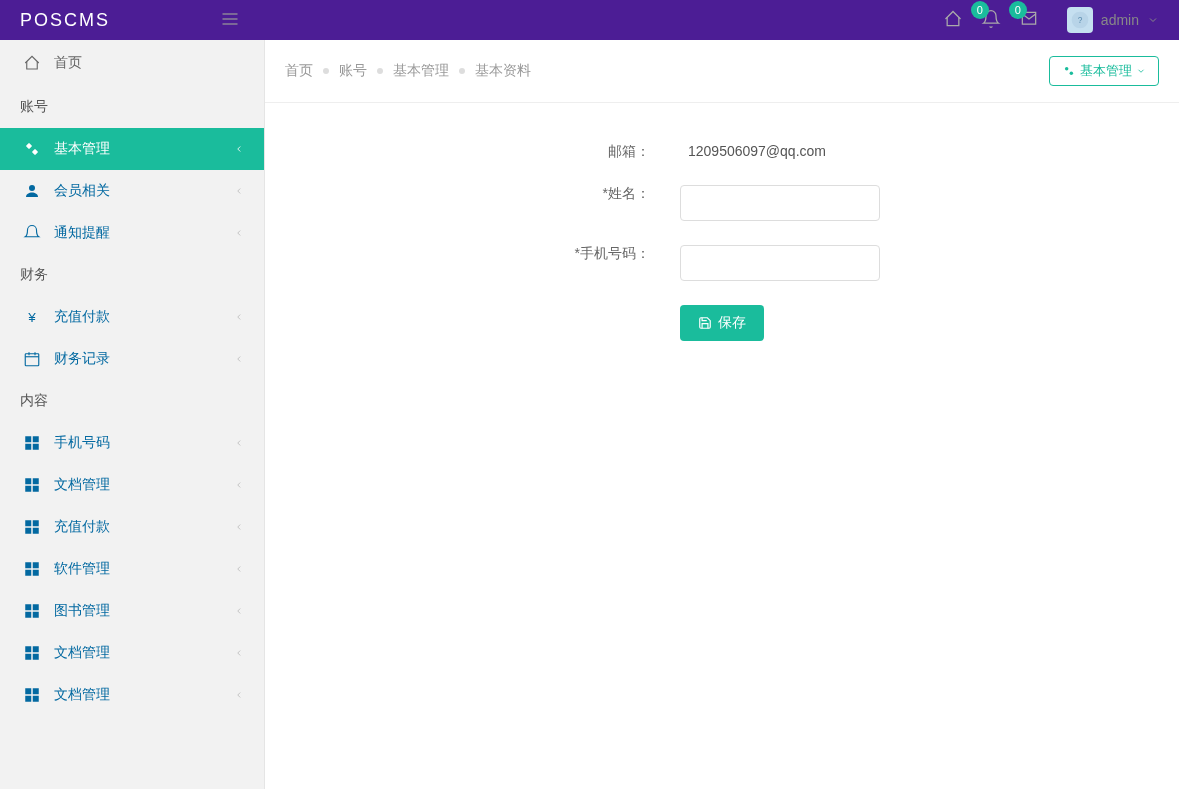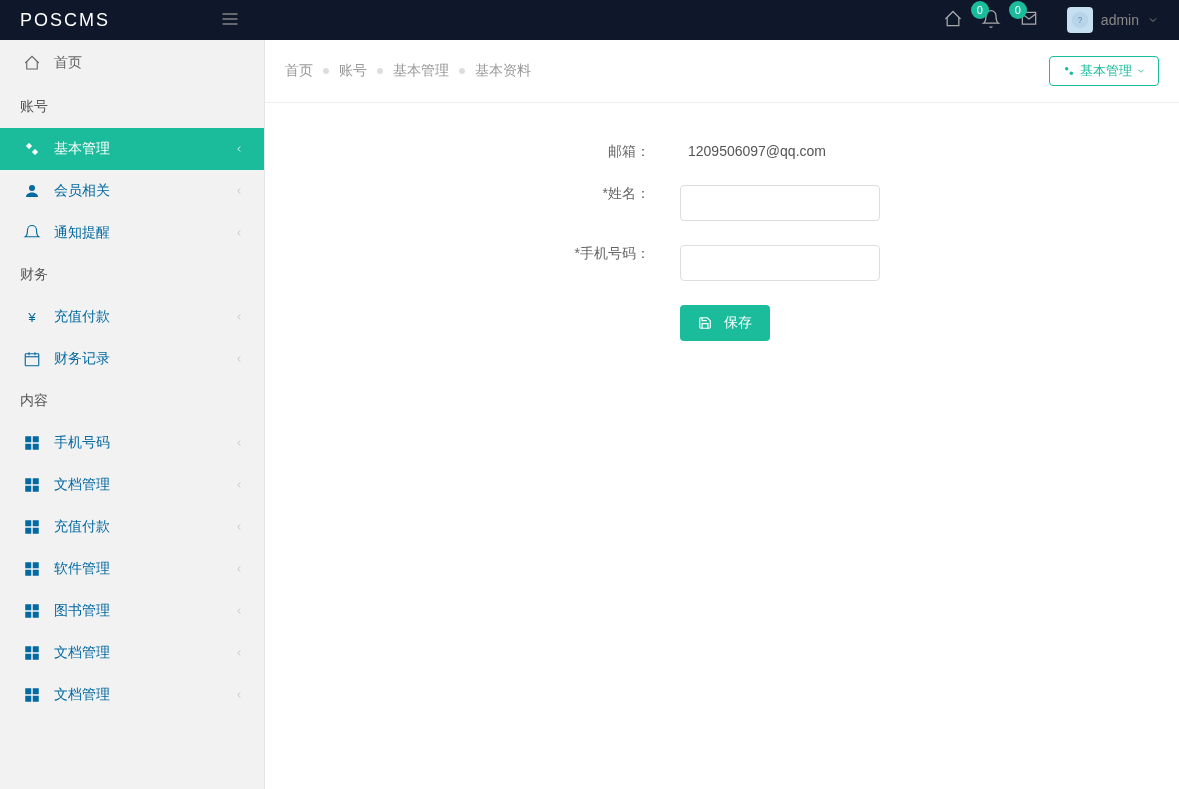--- a/index.html
+++ b/index.html
@@ -1,19 +1,19 @@
 <!DOCTYPE html>
 <html><head>
   <meta charset="utf-8">
   <style>
     * { box-sizing: border-box; margin: 0; padding: 0; }
     body { font-family: -apple-system, BlinkMacSystemFont, "Segoe UI", Arial, sans-serif; font-size: 14px; color: #555; background: #fff; }
     
     
-    .header { height: 40px; background: #0f172a; display: flex; align-items: center; padding: 0 20px; }
+    .header { height: 40px; background: #4c1d95; display: flex; align-items: center; padding: 0 20px; }
     .logo { color: #fff; font-size: 18px; letter-spacing: 2px; width: 200px; font-weight: 300; }
     .menu-toggle { color: #999; cursor: pointer; }
     .header-spacer { flex: 1; }
     .header-icons { display: flex; align-items: center; gap: 18px; }
     .header-icon-wrap { position: relative; color: #aaa; cursor: pointer; }
     .badge { position: absolute; top: -8px; left: -10px; background: #1abc9c; color: #fff; border-radius: 10px; min-width: 18px; height: 18px; font-size: 11px; display: flex; align-items: center; justify-content: center; padding: 0 4px; }
     .user-area { display: flex; align-items: center; gap: 8px; color: #888; cursor: pointer; margin-left: 10px; }
     .avatar { width: 26px; height: 26px; background: #c5dff0; border-radius: 4px; display: flex; align-items: center; justify-content: center; color: #7aa5c4; font-size: 14px; }
     
     
@@ -39,21 +39,21 @@
     .breadcrumb span { cursor: pointer; }
     .breadcrumb .sep { width: 6px; height: 6px; background: #ddd; border-radius: 50%; }
     .action-btn { margin-left: auto; border: 1px solid #1abc9c; color: #1abc9c; background: #fff; padding: 5px 12px; border-radius: 4px; cursor: pointer; font-size: 13px; display: flex; align-items: center; gap: 4px; }
     
     
     .form-area { padding: 40px 20px; }
     .form-row { display: flex; align-items: flex-start; margin-bottom: 24px; }
     .form-label { width: 395px; text-align: right; color: #666; padding-right: 30px; font-size: 14px; }
     .form-value { color: #555; margin-left: 8px; }
     .form-input { width: 200px; height: 36px; border: 1px solid #ddd; border-radius: 4px; padding: 0 10px; font-size: 14px; }
-    .save-btn { background: #1abc9c; color: #fff; border: none; padding: 9px 18px; border-radius: 4px; cursor: pointer; font-size: 14px; display: flex; align-items: center; gap: 12px; }
+    .save-btn { background: #1abc9c; color: #fff; border: none; padding: 9px 18px; border-radius: 4px; cursor: pointer; font-size: 14px; display: flex; align-items: center; gap: 6px; }
     
     svg { width: 16px; height: 16px; }
     .nav-item svg, .nav-home svg { width: 18px; height: 18px; }
     .header svg { width: 20px; height: 20px; }
   </style>
 </head>
 <body>
 
 <div class="header">
   <div class="logo">POSCMS</div>

